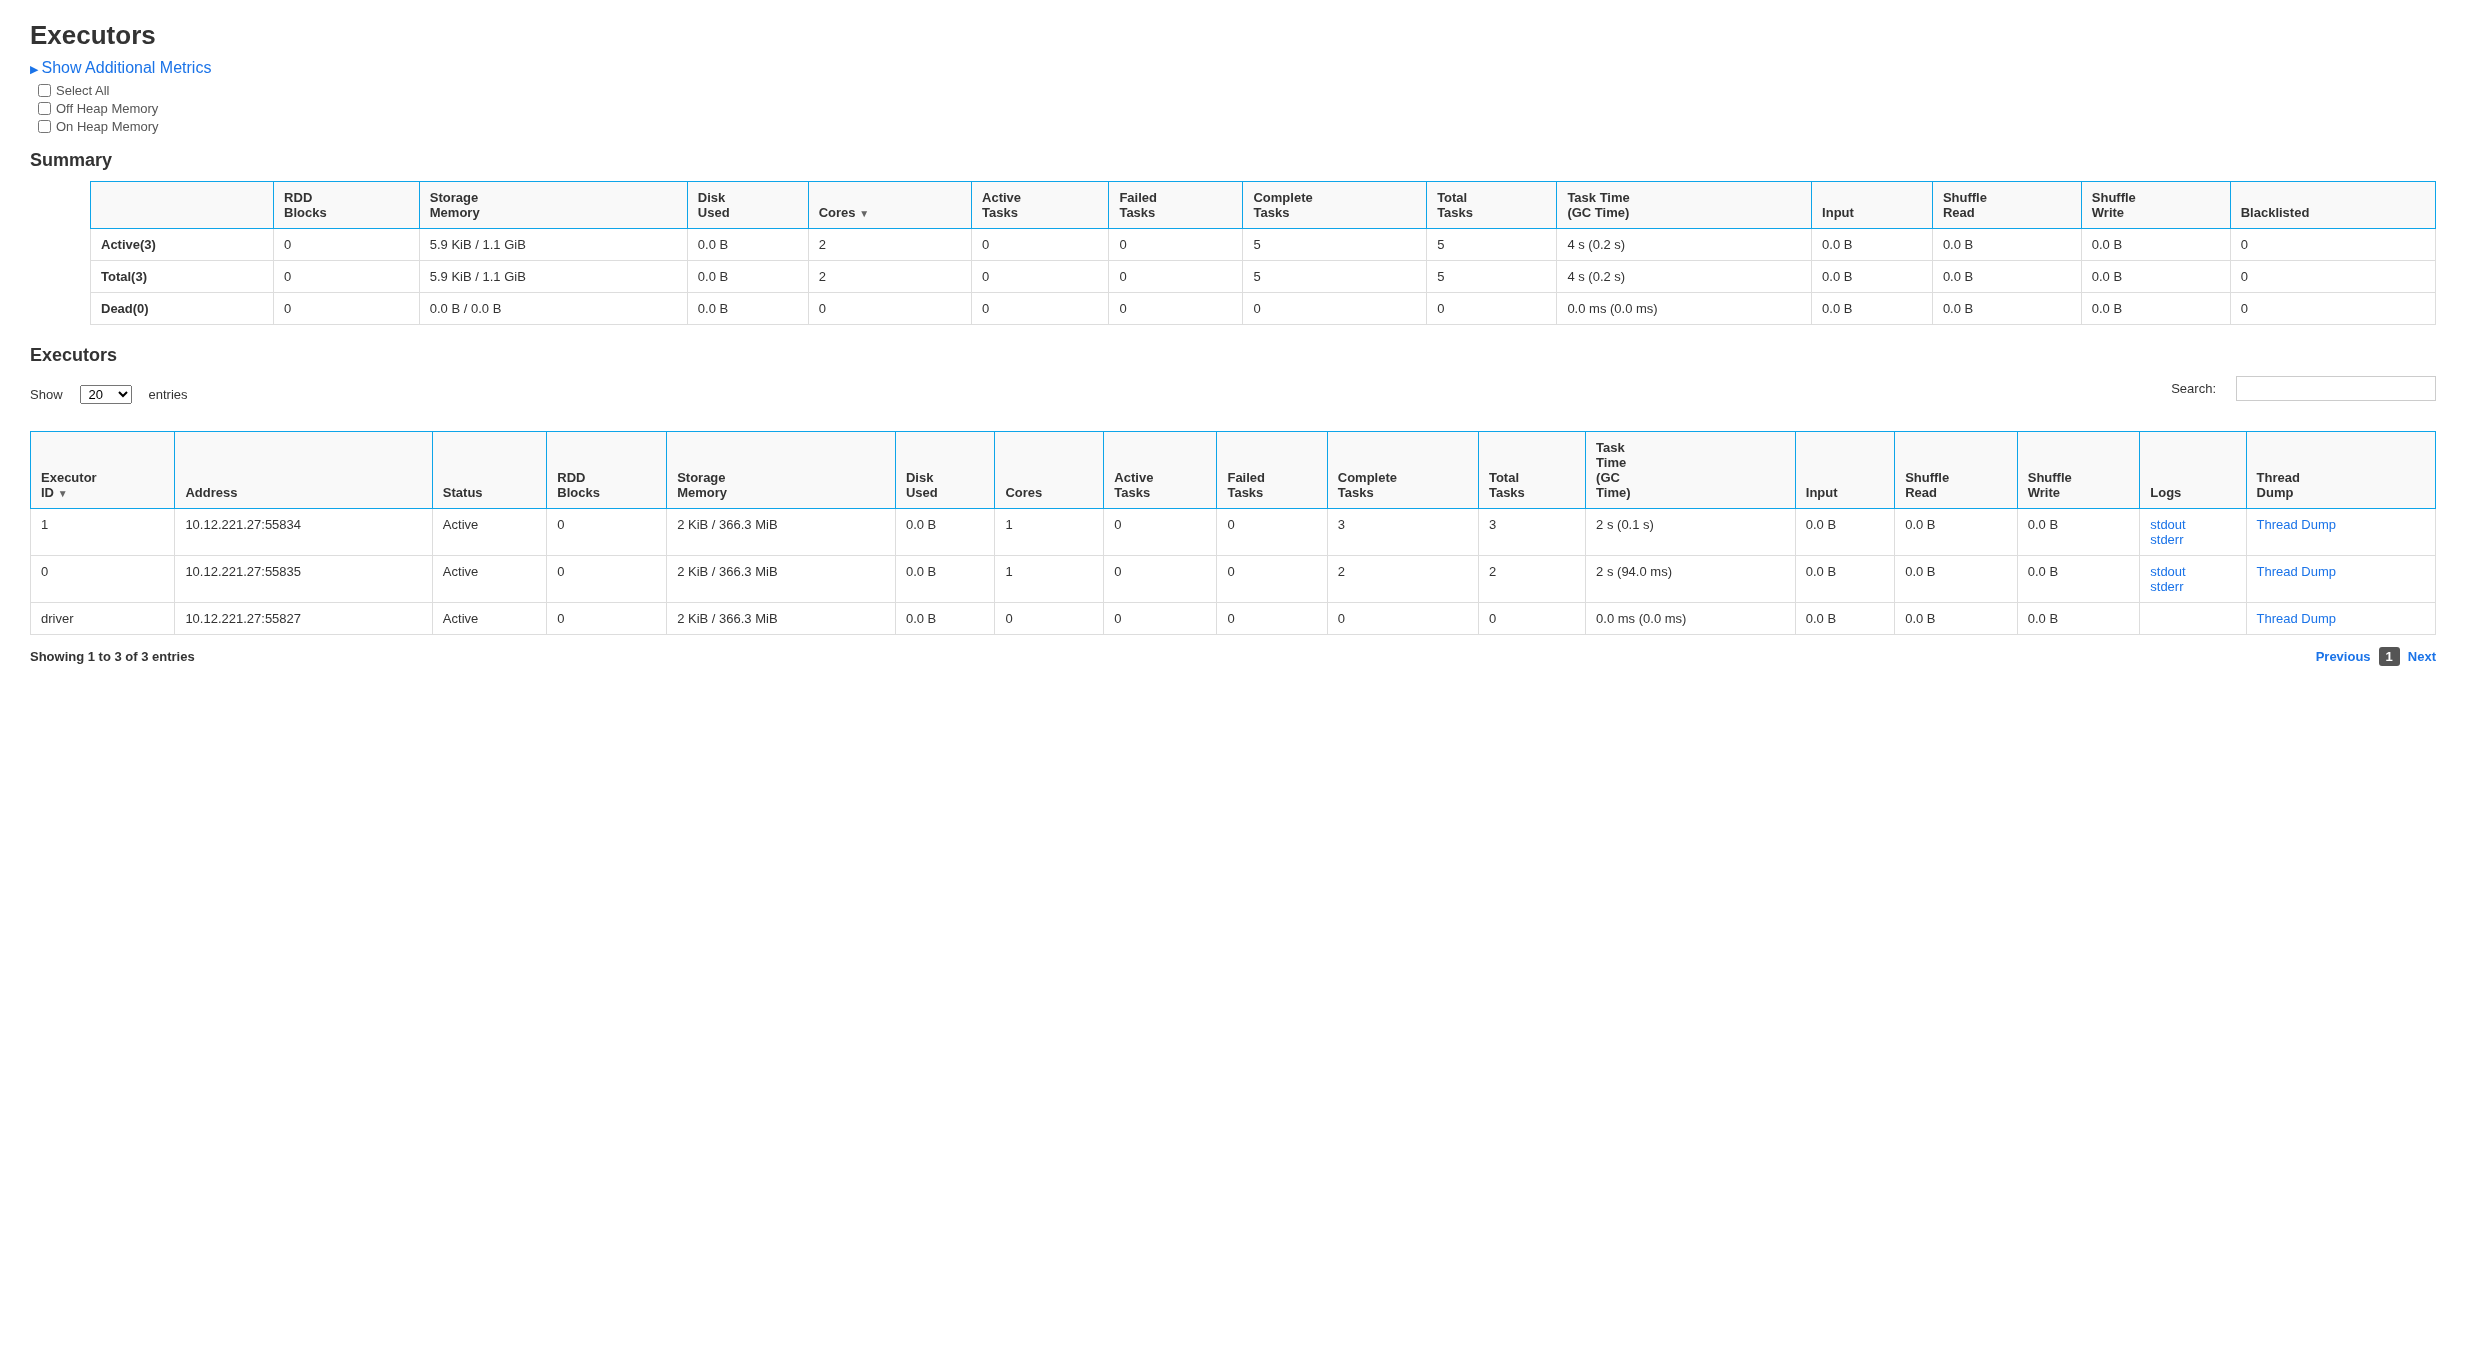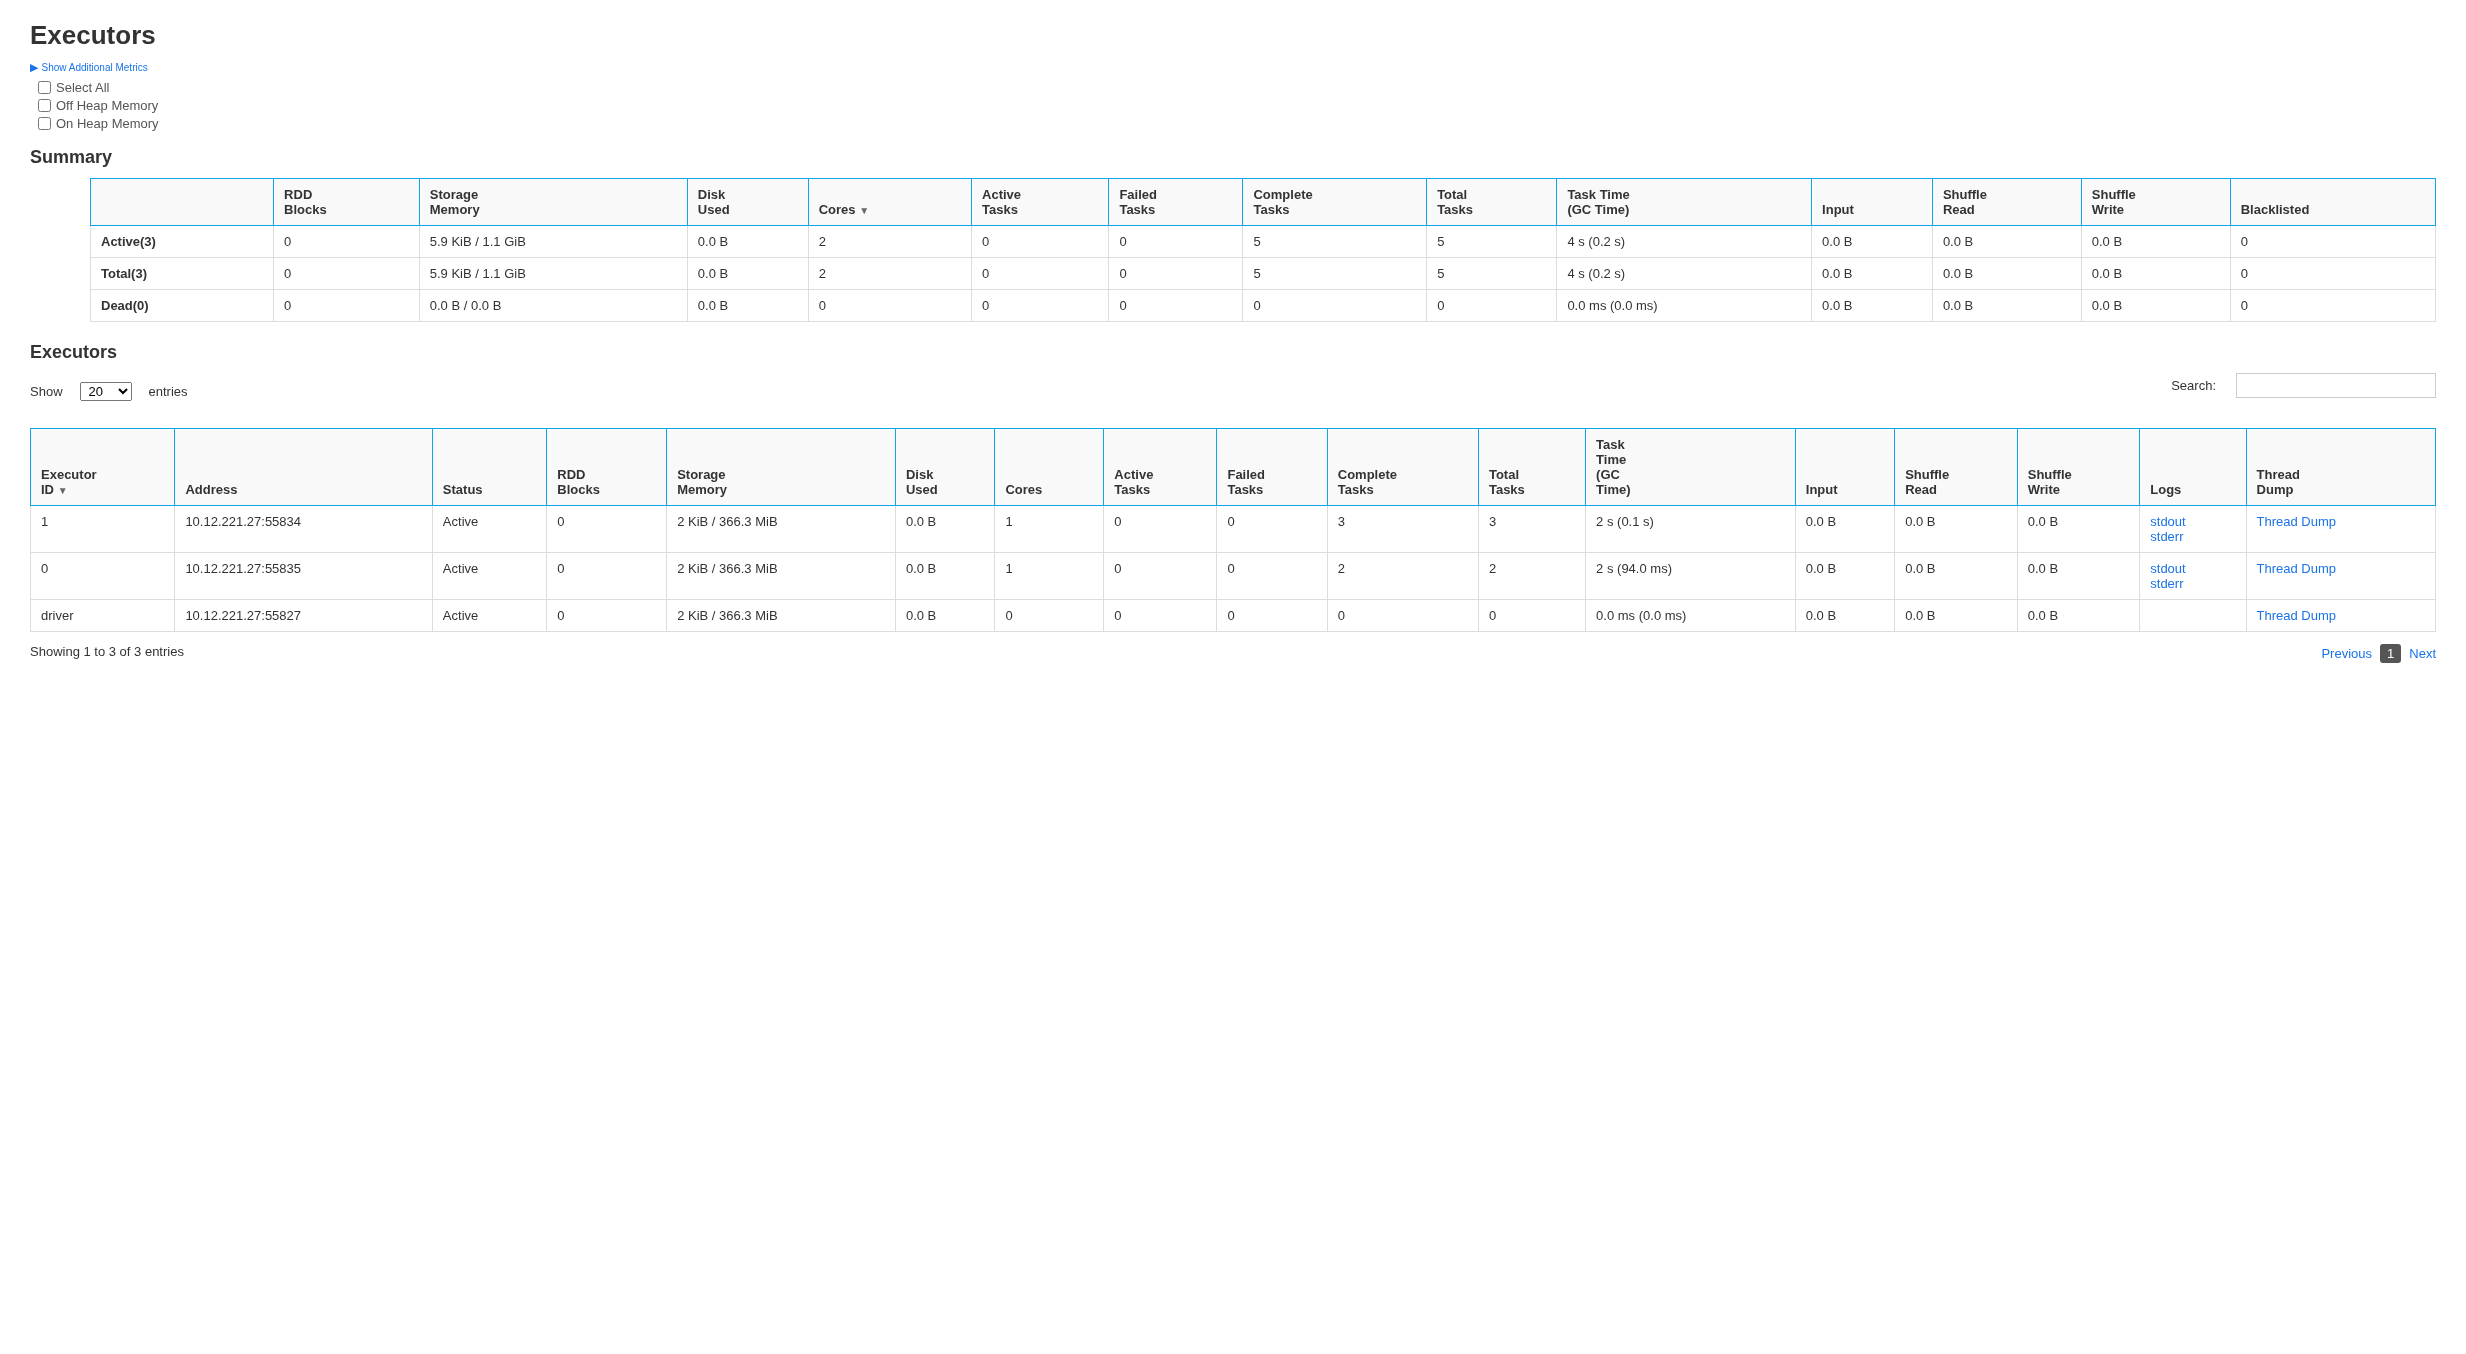--- a/index.html
+++ b/index.html
@@ -16,21 +16,21 @@
       margin-bottom: 8px;
     }
     h2 {
       font-size: 18px;
       font-weight: bold;
       margin: 16px 0 10px 0;
     }
     .show-metrics-link {
       color: #1a73e8;
       text-decoration: none;
-      font-size: 10px;
+      font-size: 16px;
       cursor: pointer;
     }
     .show-metrics-link:before {
       content: '▶ ';
       font-size: 11px;
     }
     .checkboxes {
       margin: 6px 0 0 8px;
     }
     .checkbox-item {
@@ -102,22 +102,23 @@
       margin-bottom: 8px;
     }
     .link-blue {
       color: #1a73e8;
       text-decoration: none;
       cursor: pointer;
     }
     .footer-row {
       display: flex;
       justify-content: space-between;
-      align-items: flex-start;
+      align-items: center;
       margin-top: 12px;
+      font-weight: bold;
     }
     .pagination {
       display: flex;
       align-items: center;
       gap: 8px;
     }
     .pagination a {
       color: #1a73e8;
       text-decoration: none;
       cursor: pointer;

